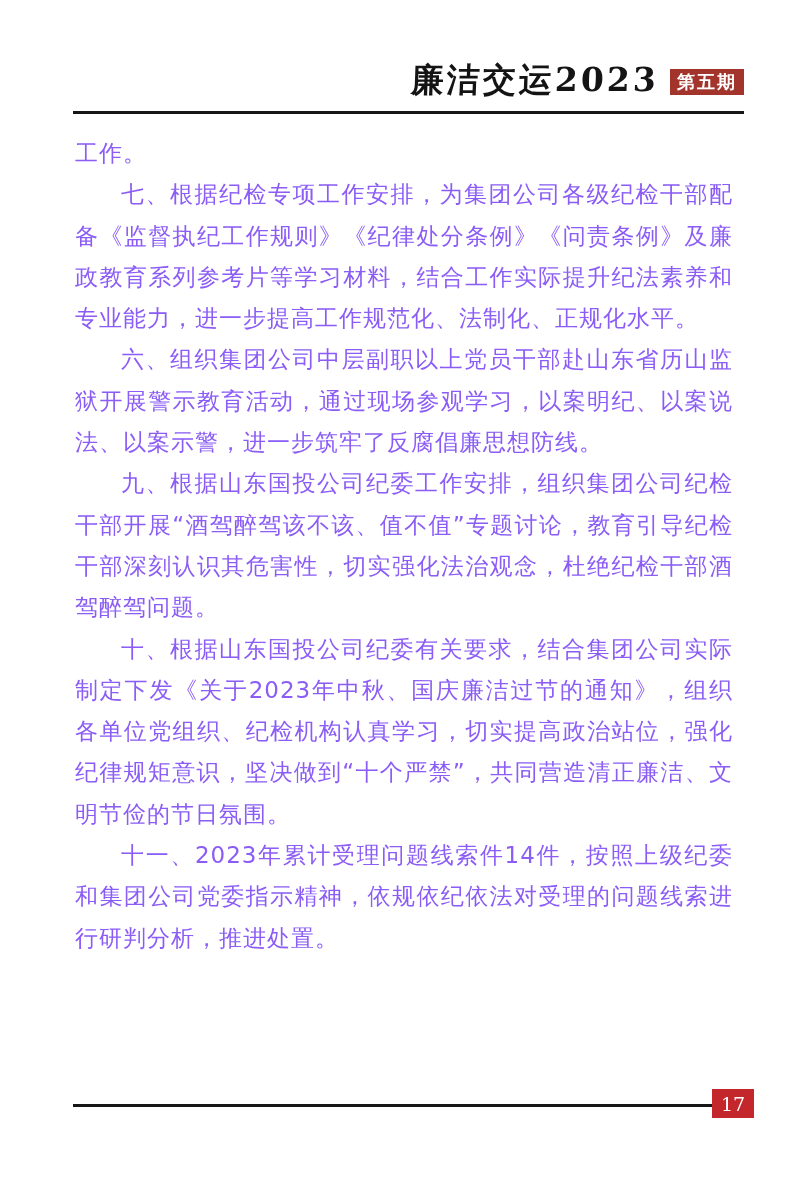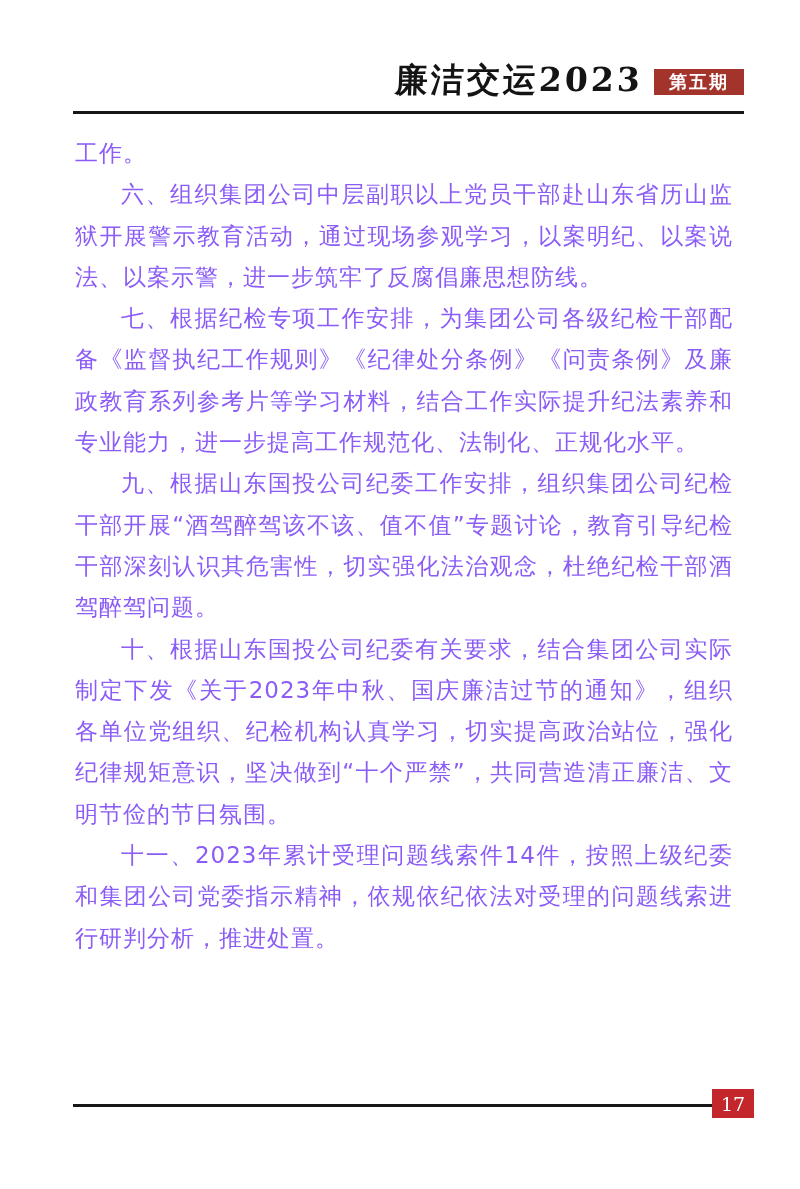--- a/index.html
+++ b/index.html
@@ -23,21 +23,21 @@
     font-weight:900;
     font-size:33px;
     letter-spacing:3px;
     color:#141414;
     line-height:1.1;
     transform:skewX(-2deg);
   }
   .issue-badge{
     display:flex;align-items:center;justify-content:center;
     height:26px;
-    padding:0 15px;
+    padding:0 7px;
     margin-bottom:3px;
     color:#ffffff;
     font-family:"DejaVu Serif","Liberation Serif",serif;
     font-weight:bold;
     font-size:18px;
     letter-spacing:2px;
   }
   .header-rule{
     position:absolute;
     top:111px;left:73px;right:56px;
@@ -84,22 +84,22 @@
     <div class="masthead">
       <span class="masthead-title">廉洁交运2023</span>
       <span class="issue-badge" style="background-color: rgb(162, 52, 44);">第五期</span>
     </div>
     <div class="header-rule"></div>
   </header>
 
   <main class="doc-body">
 
   <p class="">工作。</p>
+      <p class="indent">七、根据纪检专项工作安排，为集团公司各级纪检干部配备《监督执纪工作规则》《纪律处分条例》《问责条例》及廉政教育系列参考片等学习材料，结合工作实际提升纪法素养和专业能力，进一步提高工作规范化、法制化、正规化水平。</p>
       <p class="indent">六、组织集团公司中层副职以上党员干部赴山东省历山监狱开展警示教育活动，通过现场参观学习，以案明纪、以案说法、以案示警，进一步筑牢了反腐倡廉思想防线。</p>
-      <p class="indent">七、根据纪检专项工作安排，为集团公司各级纪检干部配备《监督执纪工作规则》《纪律处分条例》《问责条例》及廉政教育系列参考片等学习材料，结合工作实际提升纪法素养和专业能力，进一步提高工作规范化、法制化、正规化水平。</p>
       <p class="indent">九、根据山东国投公司纪委工作安排，组织集团公司纪检干部开展“酒驾醉驾该不该、值不值”专题讨论，教育引导纪检干部深刻认识其危害性，切实强化法治观念，杜绝纪检干部酒驾醉驾问题。</p>
       <p class="indent">十、根据山东国投公司纪委有关要求，结合集团公司实际制定下发《关于2023年中秋、国庆廉洁过节的通知》，组织各单位党组织、纪检机构认真学习，切实提高政治站位，强化纪律规矩意识，坚决做到“十个严禁”，共同营造清正廉洁、文明节俭的节日氛围。</p>
       <p class="indent">十一、2023年累计受理问题线索件14件，按照上级纪委和集团公司党委指示精神，依规依纪依法对受理的问题线索进行研判分析，推进处置。</p>
     </main>
 
   <footer>
     <div class="footer-rule"></div>
     <div class="page-number-badge" style="background-color: rgb(195, 38, 43);">17</div>
   </footer>
 

